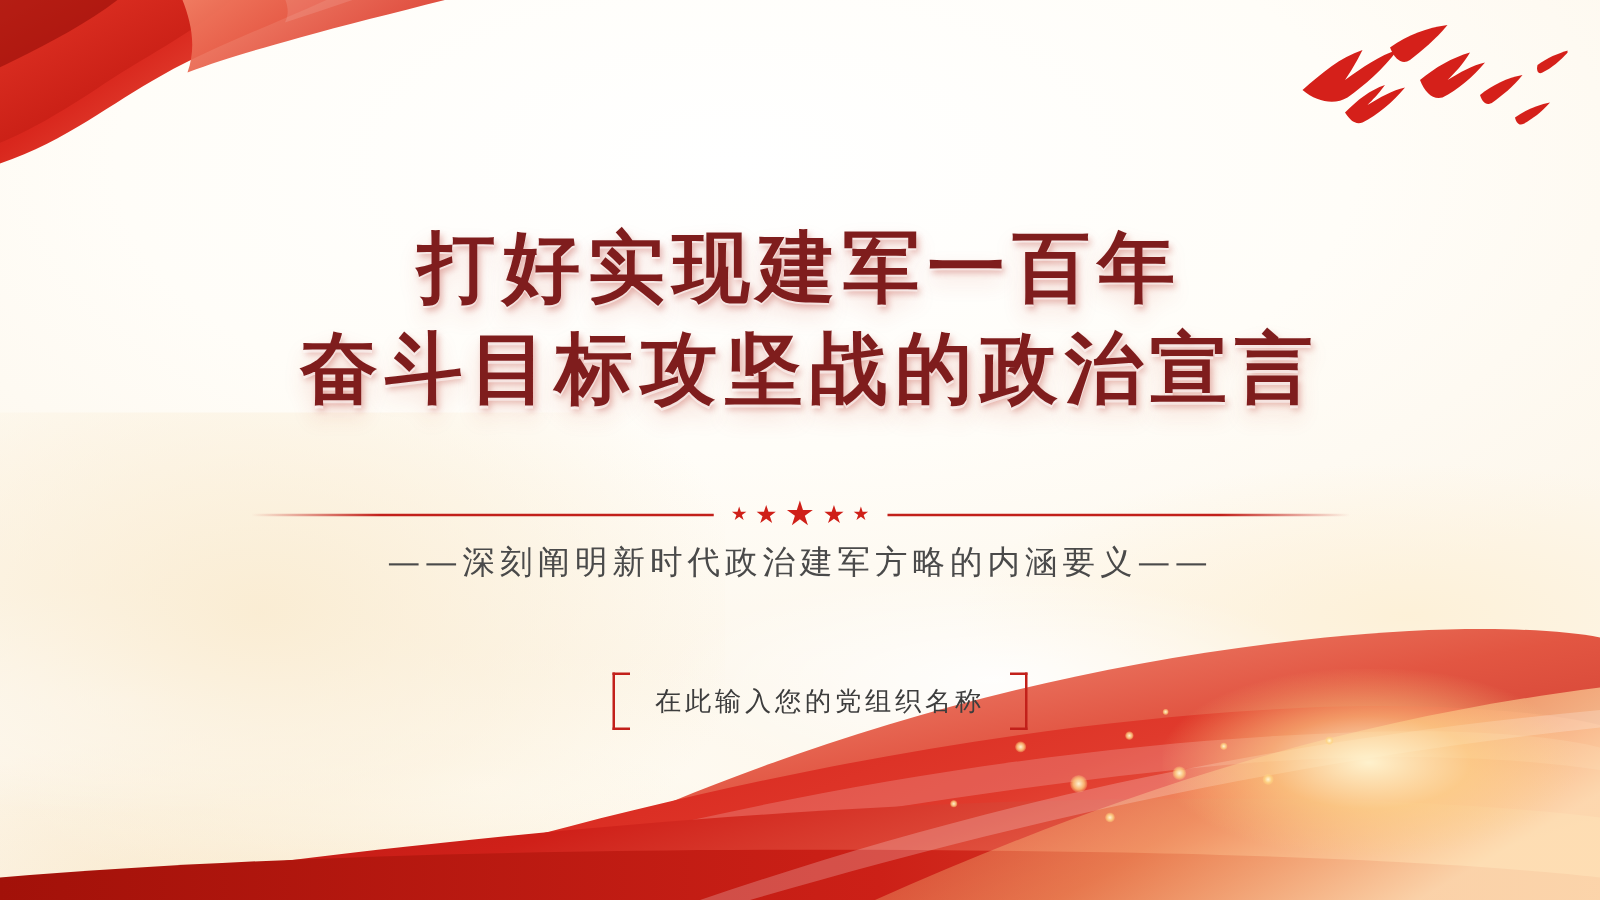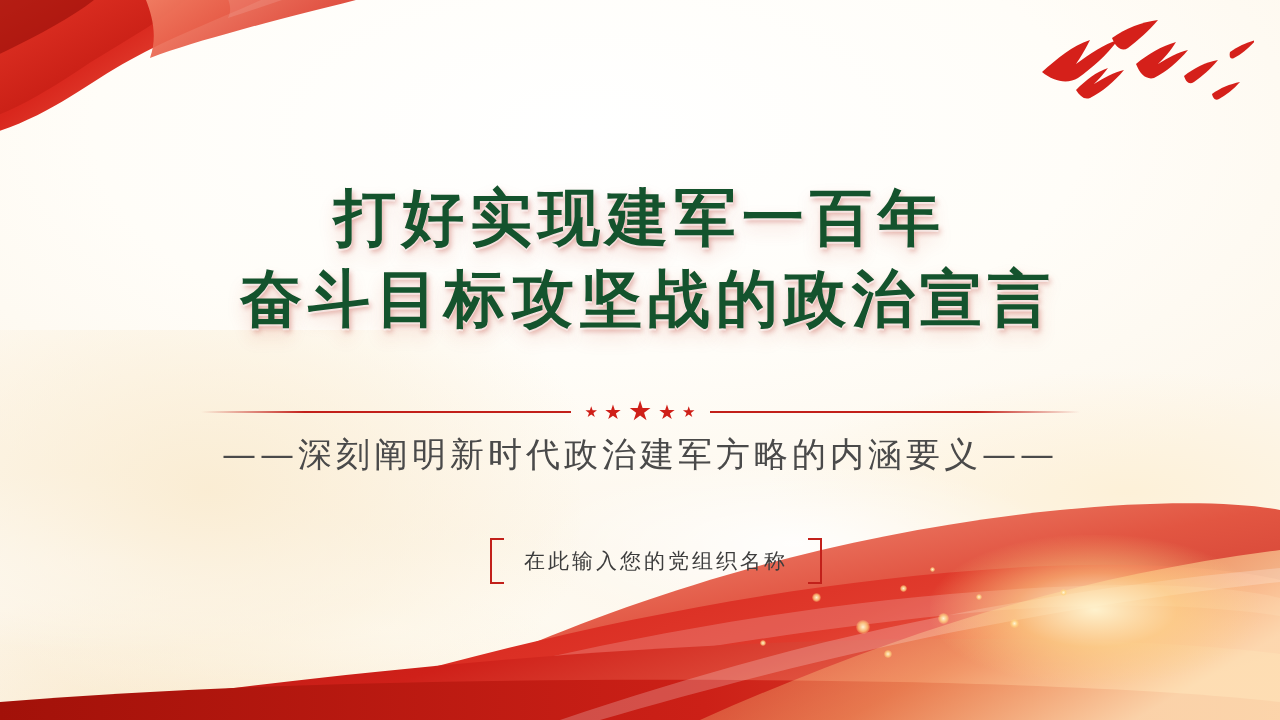--- a/index.html
+++ b/index.html
@@ -72,23 +72,23 @@
   
   .doves { position: absolute; right: 26px; top: 18px; }
 
   
   .title-block {
     position: absolute;
     left: 0; right: 0; top: 182px;
     text-align: center;
   }
   .title-line {
-    font-family: Liberation Serif, serif;
+    font-family: Liberation Mono, monospace;
     font-weight: 700;
-    color: #14532d;
+    color: #7f1d1d;
     letter-spacing: 6px;
     line-height: 1.18;
     text-shadow:
       0 2px 0 rgba(255,255,255,0.55),
       2px 4px 5px rgba(180,40,30,0.30),
       0 10px 18px rgba(200,60,40,0.18);
   }
   .title-line.l1 { font-size: 62px; }
   .title-line.l2 { font-size: 62px; margin-top: 8px; padding-left: 16px; }
 
@@ -118,21 +118,21 @@
   .star.s1 { font-size: 15px; }
   .star.s2 { font-size: 20px; }
   .star.s3 { font-size: 27px; }
 
   
   .subtitle {
     position: absolute;
     left: 0; right: 0; top: 432px;
     text-align: center;
     font-family: "DejaVu Serif", "Liberation Serif", serif;
-    font-size: 34px;
+    font-size: 26px;
     letter-spacing: 4px;
     color: #4a4a4a;
   }
 
   
   .org-box {
     position: absolute;
     left: 50%;
     transform: translateX(-50%);
     top: 538px;

